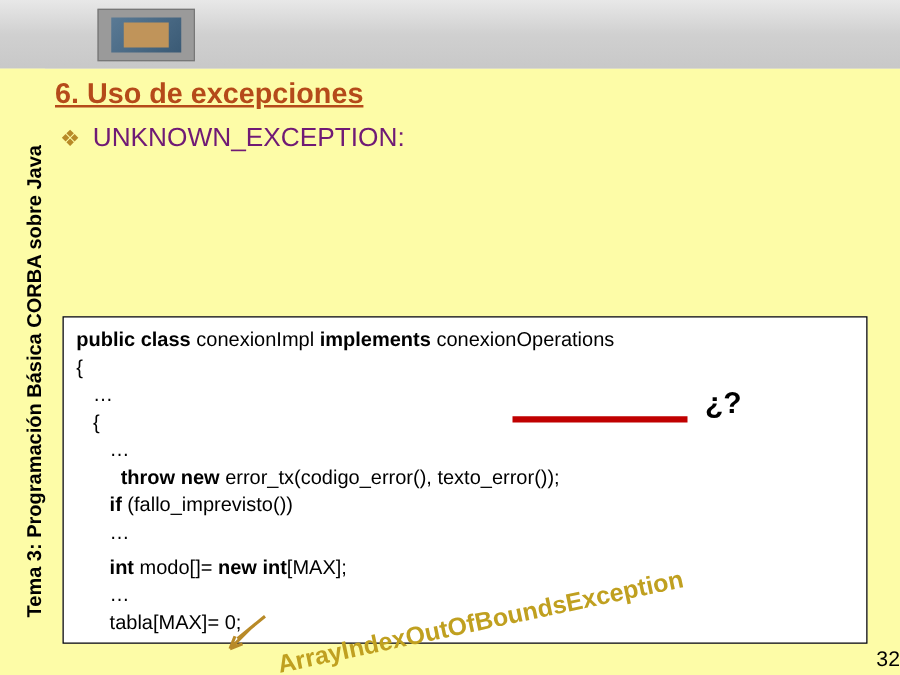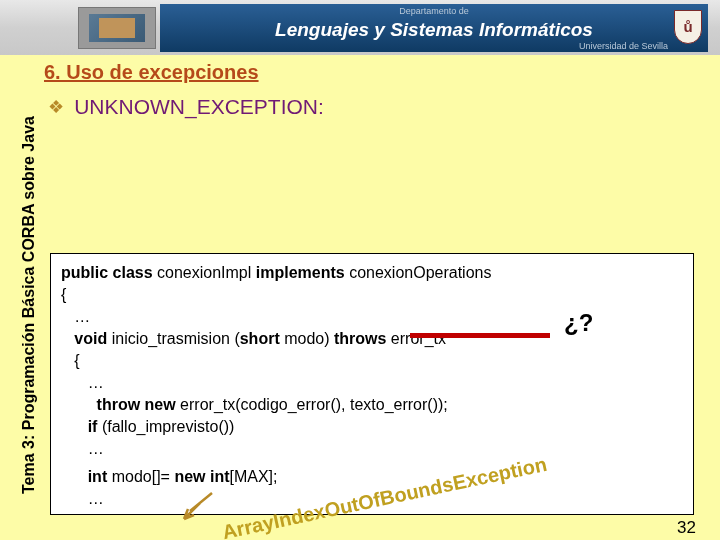--- a/index.html
+++ b/index.html
@@ -123,21 +123,21 @@
     text-align: center;
   }
   .content {
     position: absolute;
     left: 44px;
     top: 6px;
     right: 12px;
     bottom: 6px;
   }
   .section-title {
-    font-size: 20px;
+    font-size: 23px;
     font-weight: bold;
     color: #b54a1a;
     text-decoration: underline;
     margin-bottom: 10px;
   }
   .bullet-1 {
     display: flex;
     align-items: flex-start;
     margin-top: 6px;
     margin-left: 4px;
@@ -212,68 +212,62 @@
     top: 426px;
     transform: rotate(-12deg);
   }
   .zigzag {
     position: absolute;
     left: 138px;
     top: 430px;
   }
   .page-num {
     position: absolute;
-    right: 24px;
+    right: 0;
     bottom: 2px;
     font-size: 17px;
     color: #000;
   }
 </style>
 </head>
 <body>
 
 <div class="header">
   <div class="logo-block">
     <div class="logo-inner"></div>
   </div>
-  <div class="header-title">
-    <div class="header-dept">Departamento de</div>
-    <div class="header-main">Lenguajes y Sistemas Informáticos</div>
-    <div class="header-uni">Universidad de Sevilla</div>
-    <div class="shield">ů</div>
-  </div>
 </div>
 
 <div class="slide-body">
   <div class="sidebar">
     <div class="sidebar-text">Tema 3: Programación Básica CORBA sobre Java</div>
   </div>
 
   <div class="content">
     <div class="section-title">6. Uso de excepciones</div>
 
     <div class="bullet-1">
       <span class="diamond">❖</span>
       <span class="bullet-1-text">UNKNOWN_EXCEPTION:</span>
     </div>
 
 
     <div class="code-box">
       <div class="code-line"><span class="kw">public class</span><span> conexionImpl </span><span class="kw">implements</span><span> conexionOperations</span></div>
       <div class="code-line">{</div>
       <div class="code-line">   …</div>
-      <div class="code-line"><span class="kw">   void</span><span> inicio_trasmision (</span><span class="kw">short</span><span> modo) </span><span class="kw">throws</span><span> error_tx</span></div>
       <div class="code-line">   {</div>
       <div class="code-line">      …</div>
       <div class="code-line"><span class="kw">        throw new</span><span> error_tx(codigo_error(), texto_error());</span></div>
       <div class="code-line"><span class="kw">      if </span><span>(fallo_imprevisto())</span></div>
       <div class="code-line">      …</div>
       <div style="height:6px"></div>
       <div class="code-line"><span class="kw">      int</span><span> modo[]= </span><span class="kw">new int</span><span>[MAX];</span></div>
       <div class="code-line">      …</div>
+      <div class="code-line">      tabla[MAX]= 0;</div>
     </div>
 
     <div class="red-underline"></div>
     <div class="qmark">¿?</div>
 
     <div class="exception-text exc1">ArrayIndexOutOfBoundsException</div>
 
     <svg class="zigzag" width="40" height="30">
       <path d="M30,2 L8,20 L18,12 L2,28 M2,28 L12,24 M2,28 L6,18" stroke="#b88a28" stroke-width="2.5" fill="none"></path>
     </svg>

